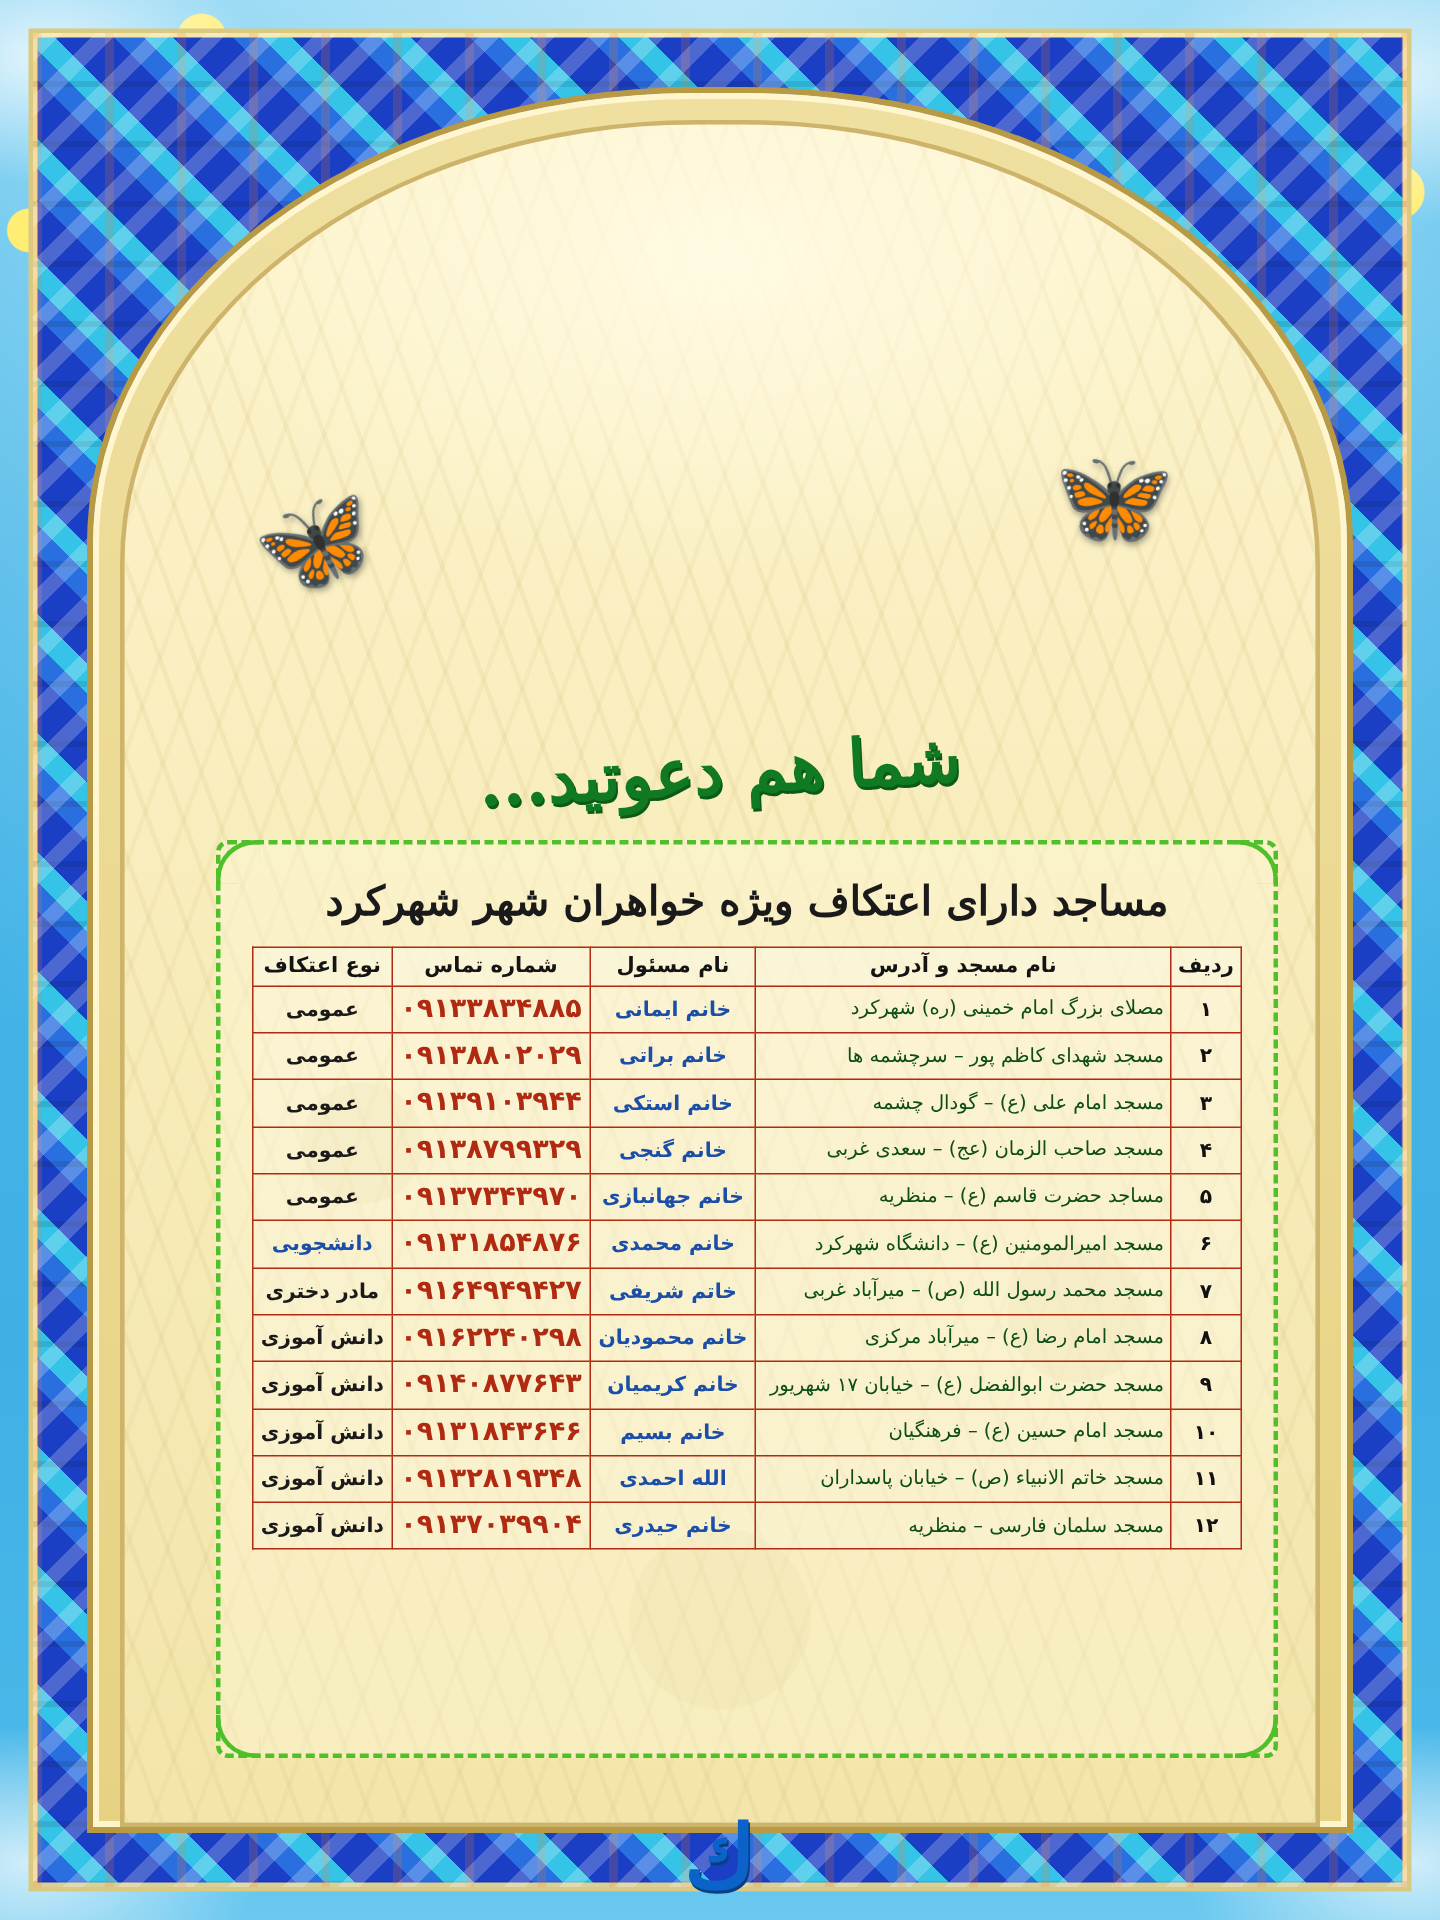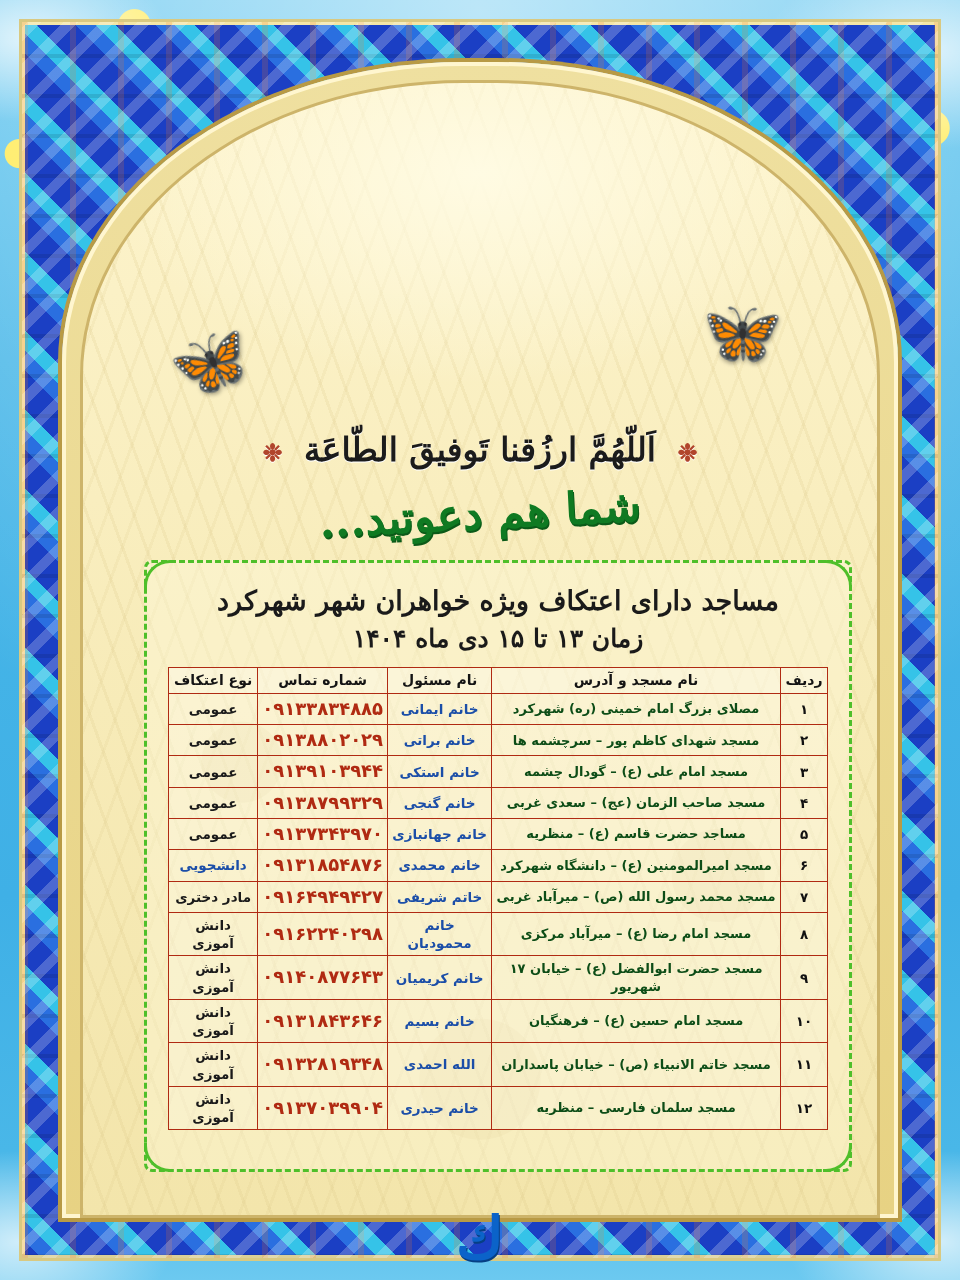--- a/index.html
+++ b/index.html
@@ -160,21 +160,21 @@
     border:1px solid #b02a12;
     padding:3px 4px;
     text-align:center;
     line-height:1.35;
     background:rgba(255,255,255,.18);
   }
   thead th{
     font-weight:bold;color:#141414;font-size:14px;
     background:rgba(255,255,255,.3);
   }
-  td.nameaddr{font-size:13px;color:#0d4d17;font-weight:bold;text-align:center;}
+  td.nameaddr{font-size:13px;color:#0d4d17;font-weight:normal;text-align:right;}
   td.person{color:#1b4ea8;font-weight:bold;}
   td.phone{color:#b02a12;font-weight:bold;font-size:18px;}
   td.kind{color:#1a1a1a;font-weight:bold;}
   td.kind.stu{color:#1b4ea8;}
   td.row-no{width:38px;color:#111;font-weight:bold;}
 
   
   .footer{
     position:absolute;left:0;right:0;bottom:14px;text-align:center;
   }
@@ -198,36 +198,30 @@
   <div class="tilework"></div>
 
   <div class="arch-outer">
     <div class="arch-inner"></div>
   </div>
 
 
   <span class="butterfly bf-left">🦋</span>
   <span class="butterfly bf-right">🦋</span>
 
-  <div class="dua">
-    <span class="orn">❉</span>
-    <span>اَللّهُمَّ ارزُقنا تَوفیقَ الطّاعَة</span>
-    <span class="orn">❉</span>
-  </div>
 
   <div class="invite">شما هم دعوتید...</div>
 
   <div class="panel">
     <span class="corner c-tr"></span>
     <span class="corner c-tl"></span>
     <span class="corner c-br"></span>
     <span class="corner c-bl"></span>
 
     <div class="title-1">مساجد دارای اعتکاف ویژه خواهران شهر شهرکرد</div>
-    <div class="title-2">زمان ۱۳ تا ۱۵ دی ماه ۱۴۰۴</div>
 
     <table>
       <thead>
         <tr>
           <th>ردیف</th>
           <th>نام مسجد و آدرس</th>
           <th>نام مسئول</th>
           <th>شماره تماس</th>
           <th>نوع اعتکاف</th>
         </tr>

